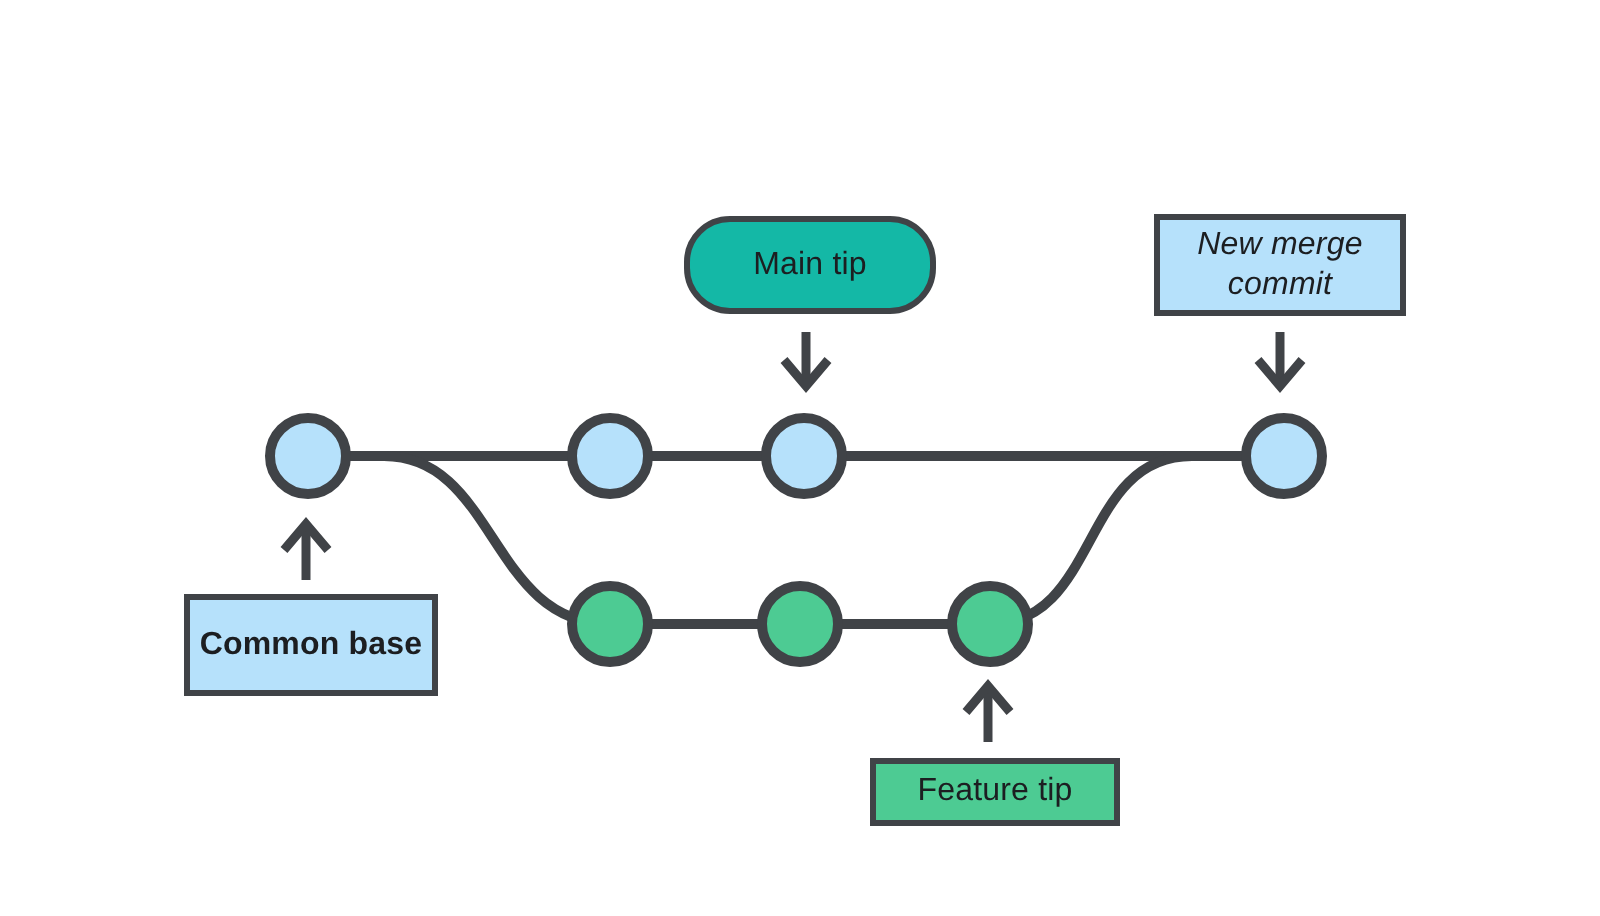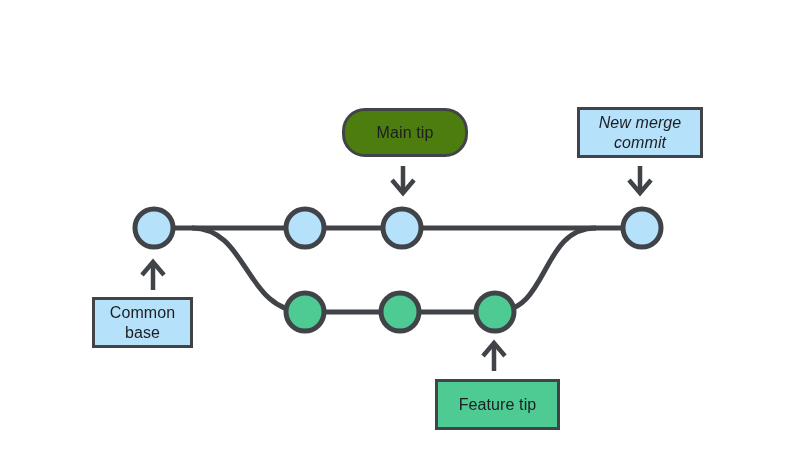--- a/index.html
+++ b/index.html
@@ -28,22 +28,22 @@
     align-items: center;
     justify-content: center;
     text-align: center;
     font-size: 16px;
     line-height: 1.22;
     color: #1c1e21;
     letter-spacing: 0.1px;
   }
   .box-main-tip    { left: 342px; top: 108px; width: 126px; height: 49px; }
   .box-new-merge   { left: 577px; top: 107px; width: 126px; height: 51px; }
-  .box-common-base { left:  92px; top: 297px; width: 101px; height: 51px; }
-  .box-feature-tip { left: 435px; top: 379px; width: 125px; height: 51px; }
+  .box-common-base { left:  92px; top: 297px; width: 127px; height: 51px; font-weight: bold; }
+  .box-feature-tip { left: 435px; top: 379px; width: 125px; height: 34px; }
 </style>
 </head>
 <body>
 
 <div class="canvas" style="background-color: rgb(255, 255, 255);">
 
   <svg class="diagram-svg" width="800" height="458" viewBox="0 0 800 458">
 
     <g fill="none" stroke="#404347">
 
@@ -80,21 +80,21 @@
         <circle cx="642" cy="228" r="19"></circle>
       </g>
       <g stroke-width="5" fill="#4dcb93">
         <circle cx="305" cy="312" r="19"></circle>
         <circle cx="400" cy="312" r="19"></circle>
         <circle cx="495" cy="312" r="19"></circle>
       </g>
     </g>
   </svg>
 
-  <div class="label-box box-main-tip" style="background-color: #4d7c0f; border-color: rgb(64, 67, 71); color: rgb(28, 30, 33); border-radius: 23px;">
+  <div class="label-box box-main-tip" style="background-color: #14b8a6; border-color: rgb(64, 67, 71); color: rgb(28, 30, 33); border-radius: 23px;">
     <span>Main tip</span>
   </div>
 
   <div class="label-box box-new-merge" style="background-color: rgb(182, 225, 251); border-color: rgb(64, 67, 71); color: rgb(28, 30, 33); font-style: italic;">
     <span>New merge commit</span>
   </div>
 
   <div class="label-box box-common-base" style="background-color: rgb(182, 225, 251); border-color: rgb(64, 67, 71); color: rgb(28, 30, 33);">
     <span>Common base</span>
   </div>

